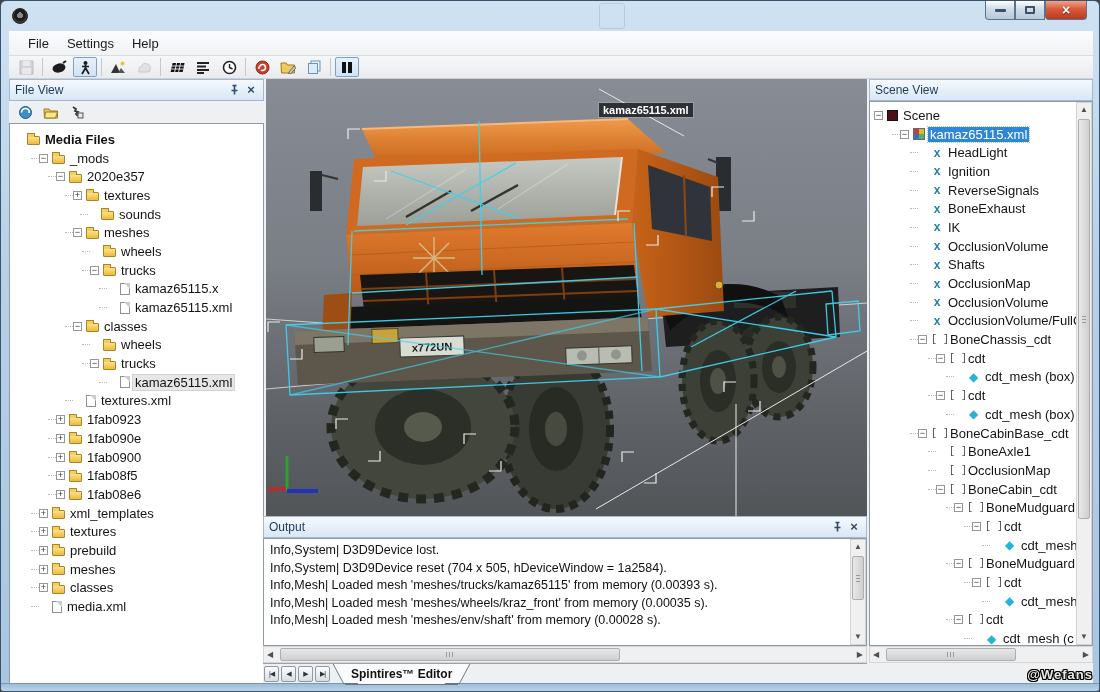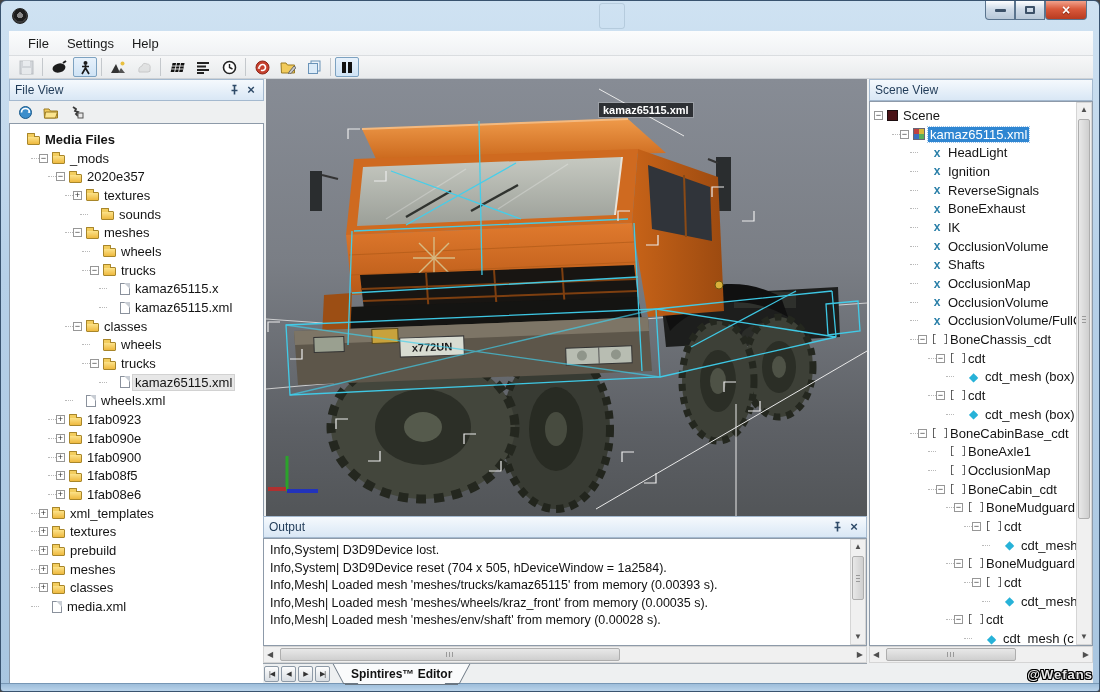--- a/index.html
+++ b/index.html
@@ -337,21 +337,21 @@
         <div class="trow isel" style="padding-left: 89px;">
           <span class="stub"></span>
           <span class="spacer"></span>
           <span class="ic ic-file"></span>
           <span class="lbl">kamaz65115.xml</span>
         </div>
         <div class="trow" style="padding-left: 55px;">
           <span class="stub"></span>
           <span class="spacer"></span>
           <span class="ic ic-file"></span>
-          <span class="lbl">wheels.xml</span>
+          <span class="lbl">textures.xml</span>
         </div>
         <div class="trow" style="padding-left: 38px;">
           <span class="stub"></span>
           <span class="expander">+</span>
           <span class="ic ic-folder"></span>
           <span class="lbl">1fab0923</span>
         </div>
         <div class="trow" style="padding-left: 38px;">
           <span class="stub"></span>
           <span class="expander">+</span>

